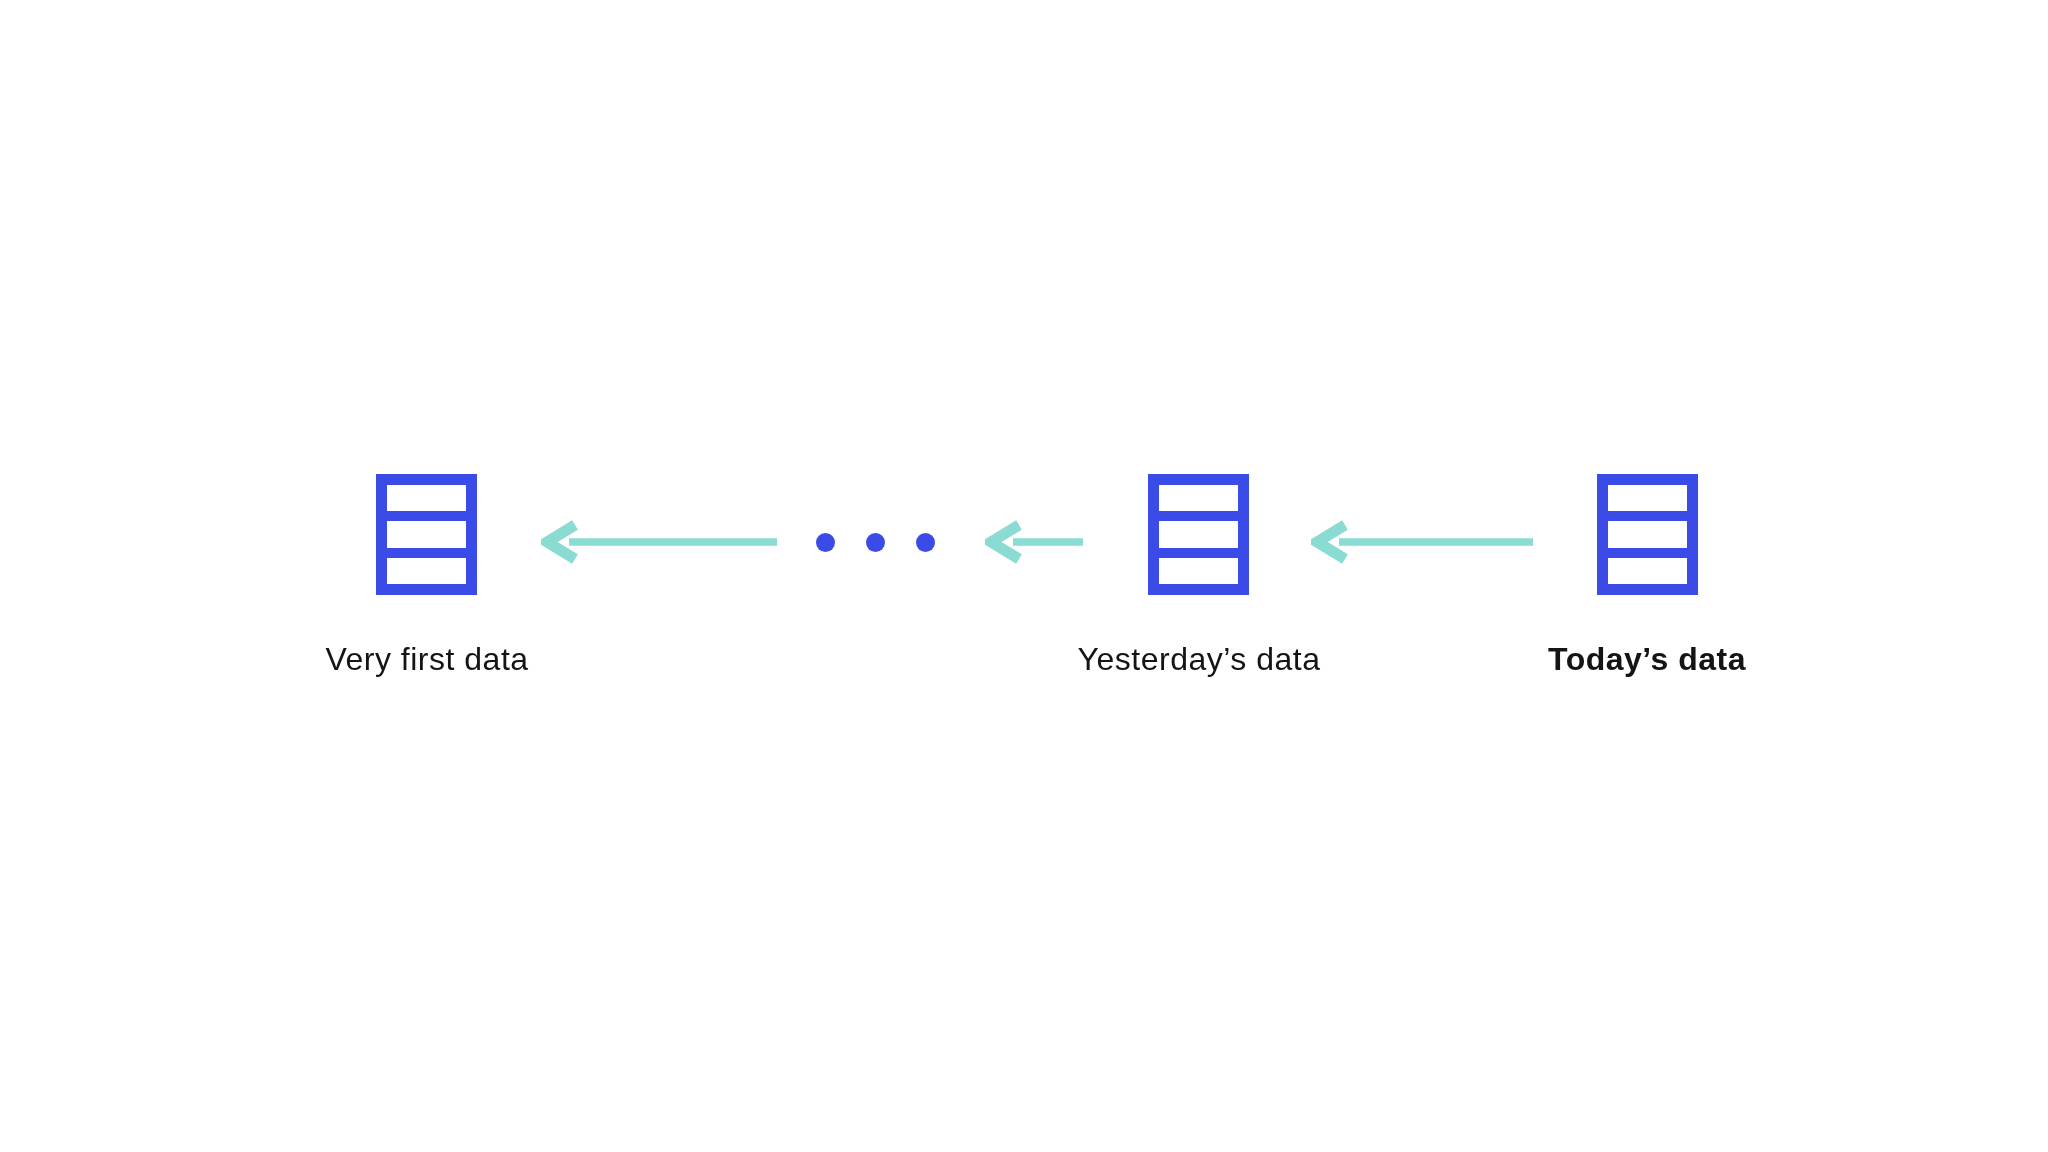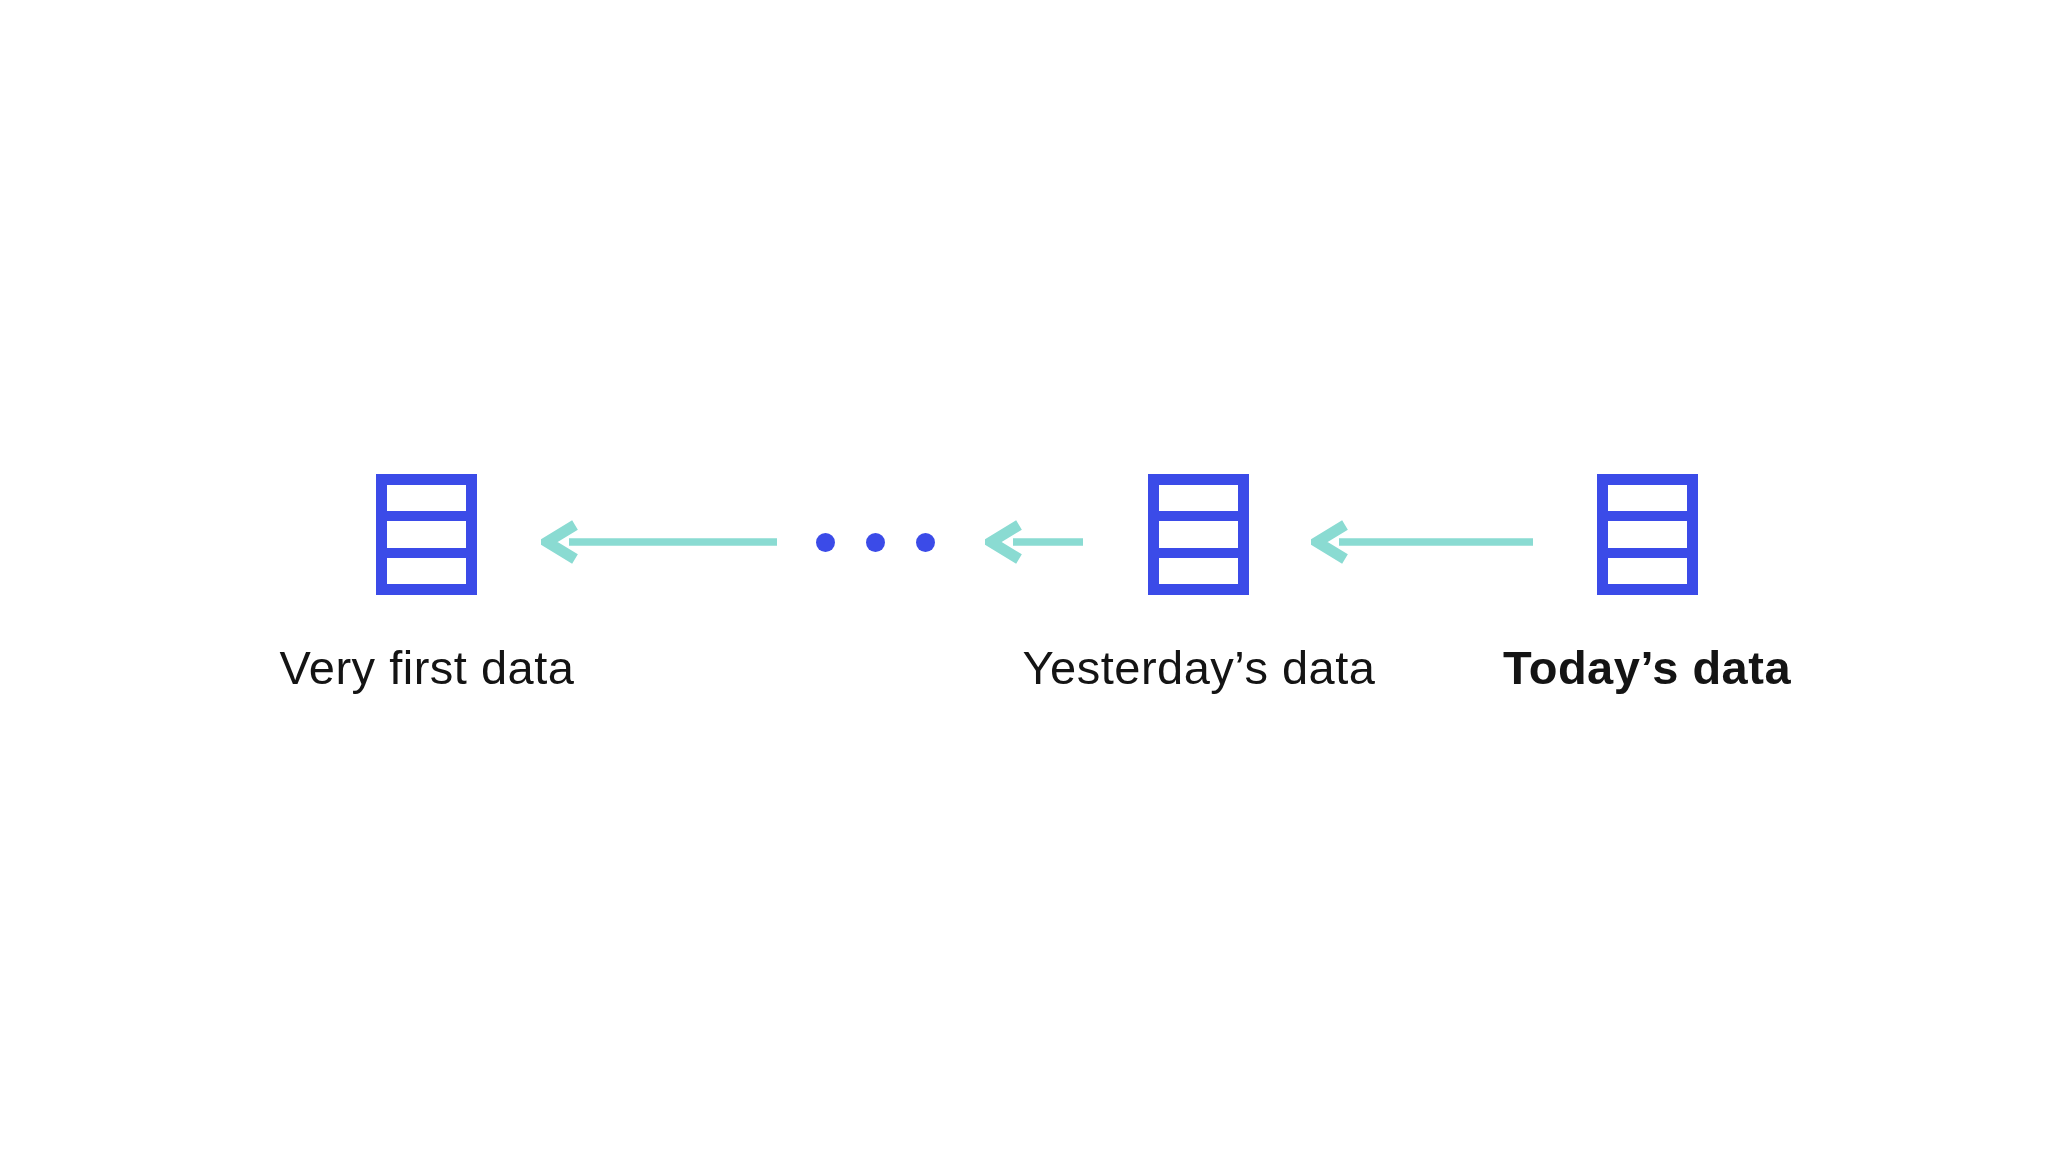--- a/index.html
+++ b/index.html
@@ -25,21 +25,21 @@
   }
   .db-row { flex: 1; background: #ffffff; }
   .db-icon-1 { left: 376px; }
   .db-icon-2 { left: 1148px; }
   .db-icon-3 { left: 1597px; }
 
   .node-label {
     position: absolute;
     top: 642px;
     transform: translateX(-50%);
-    font-size: 47px;
+    font-size: 32px;
     line-height: 1.1;
     letter-spacing: 0.5px;
     color: var(--text-color, #141414);
     white-space: nowrap;
   }
   .label-1 { left: 427px; }
   .label-2 { left: 1199px; }
   .label-3 { left: 1647px; font-weight: bold; }
 
   .arrow { position: absolute; top: 510px; height: 64px; }

